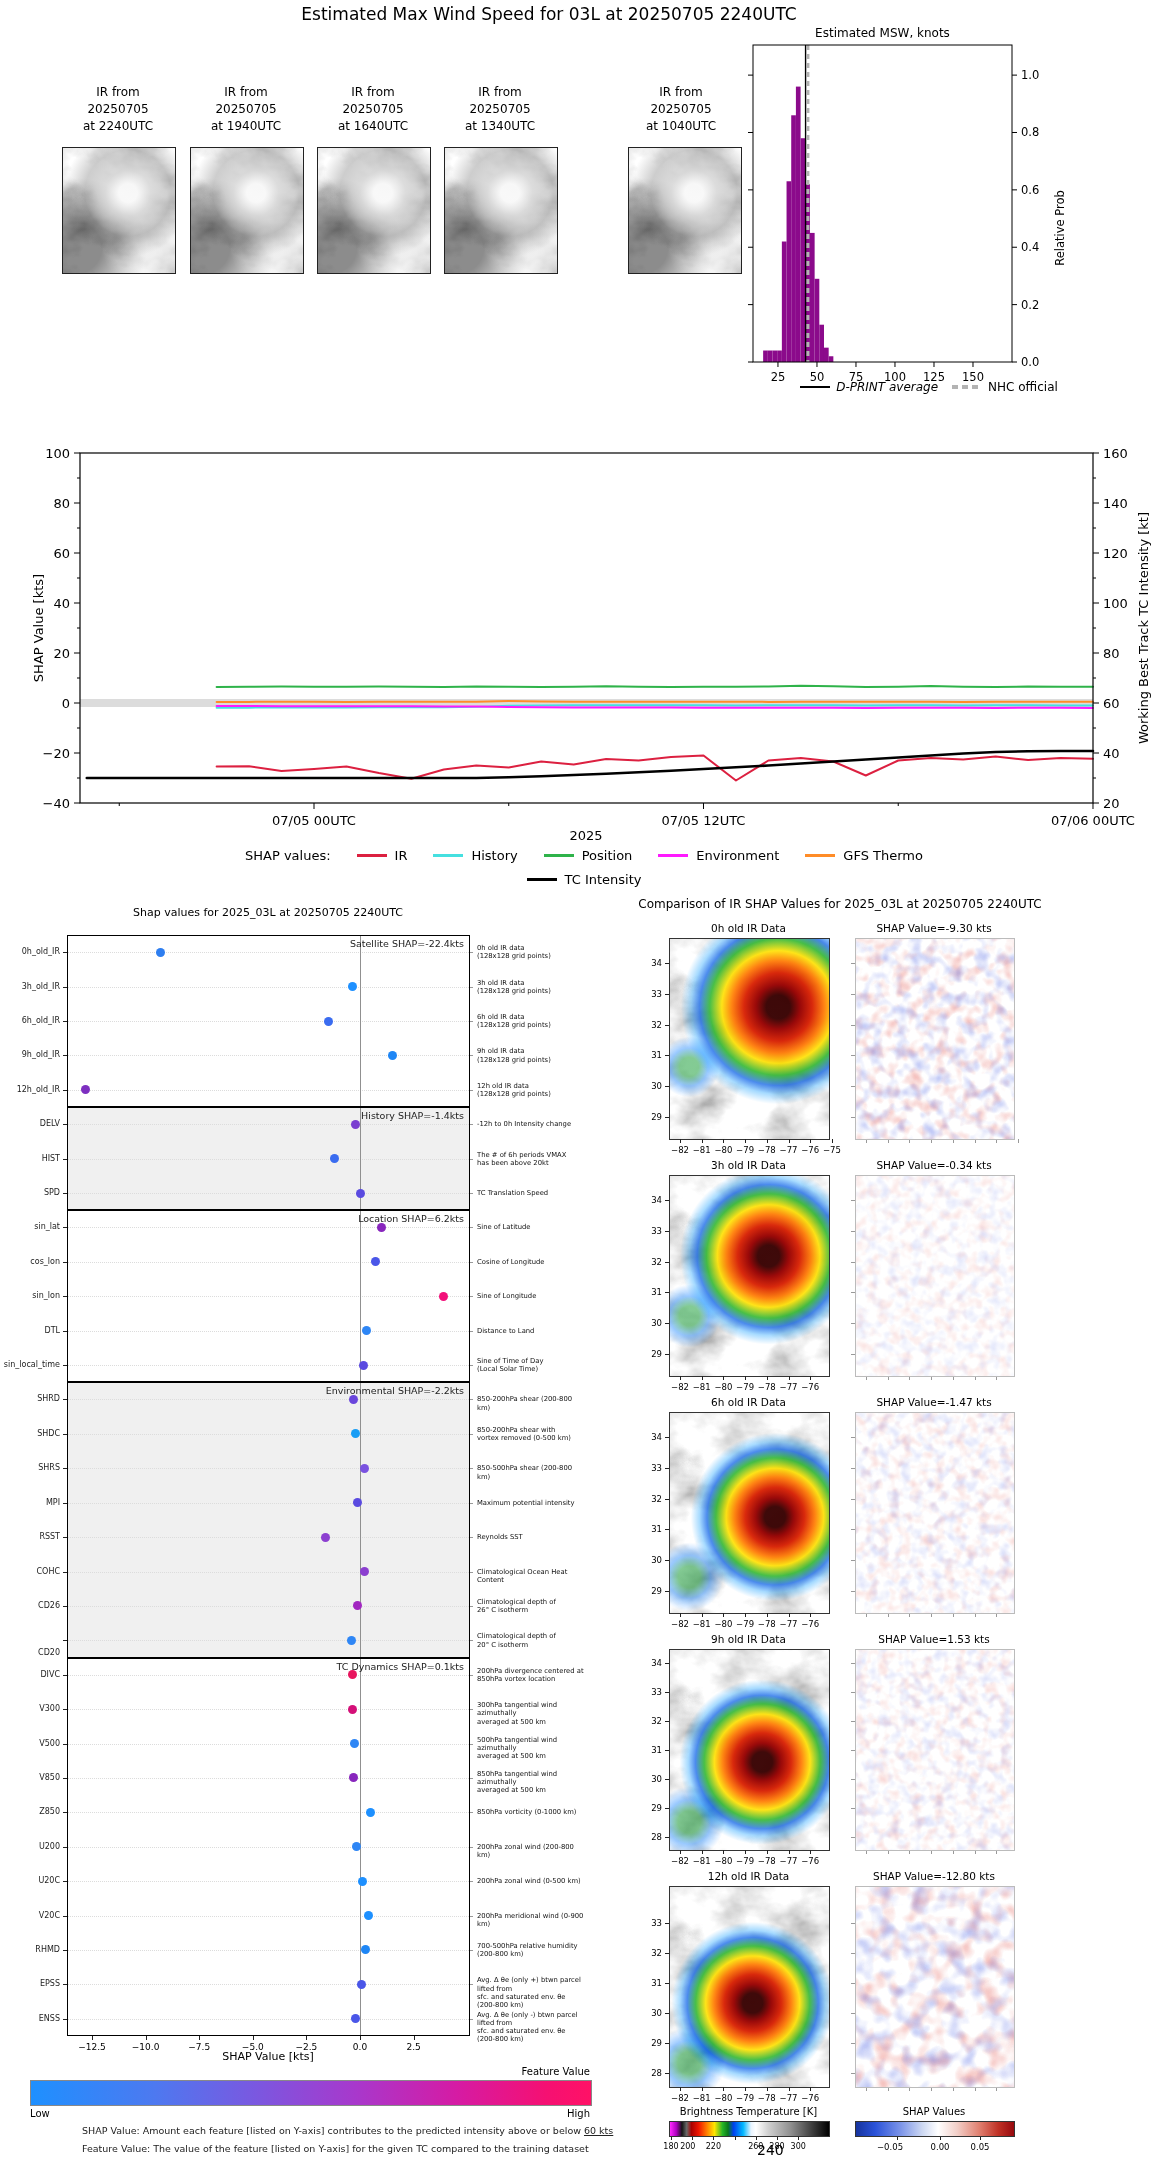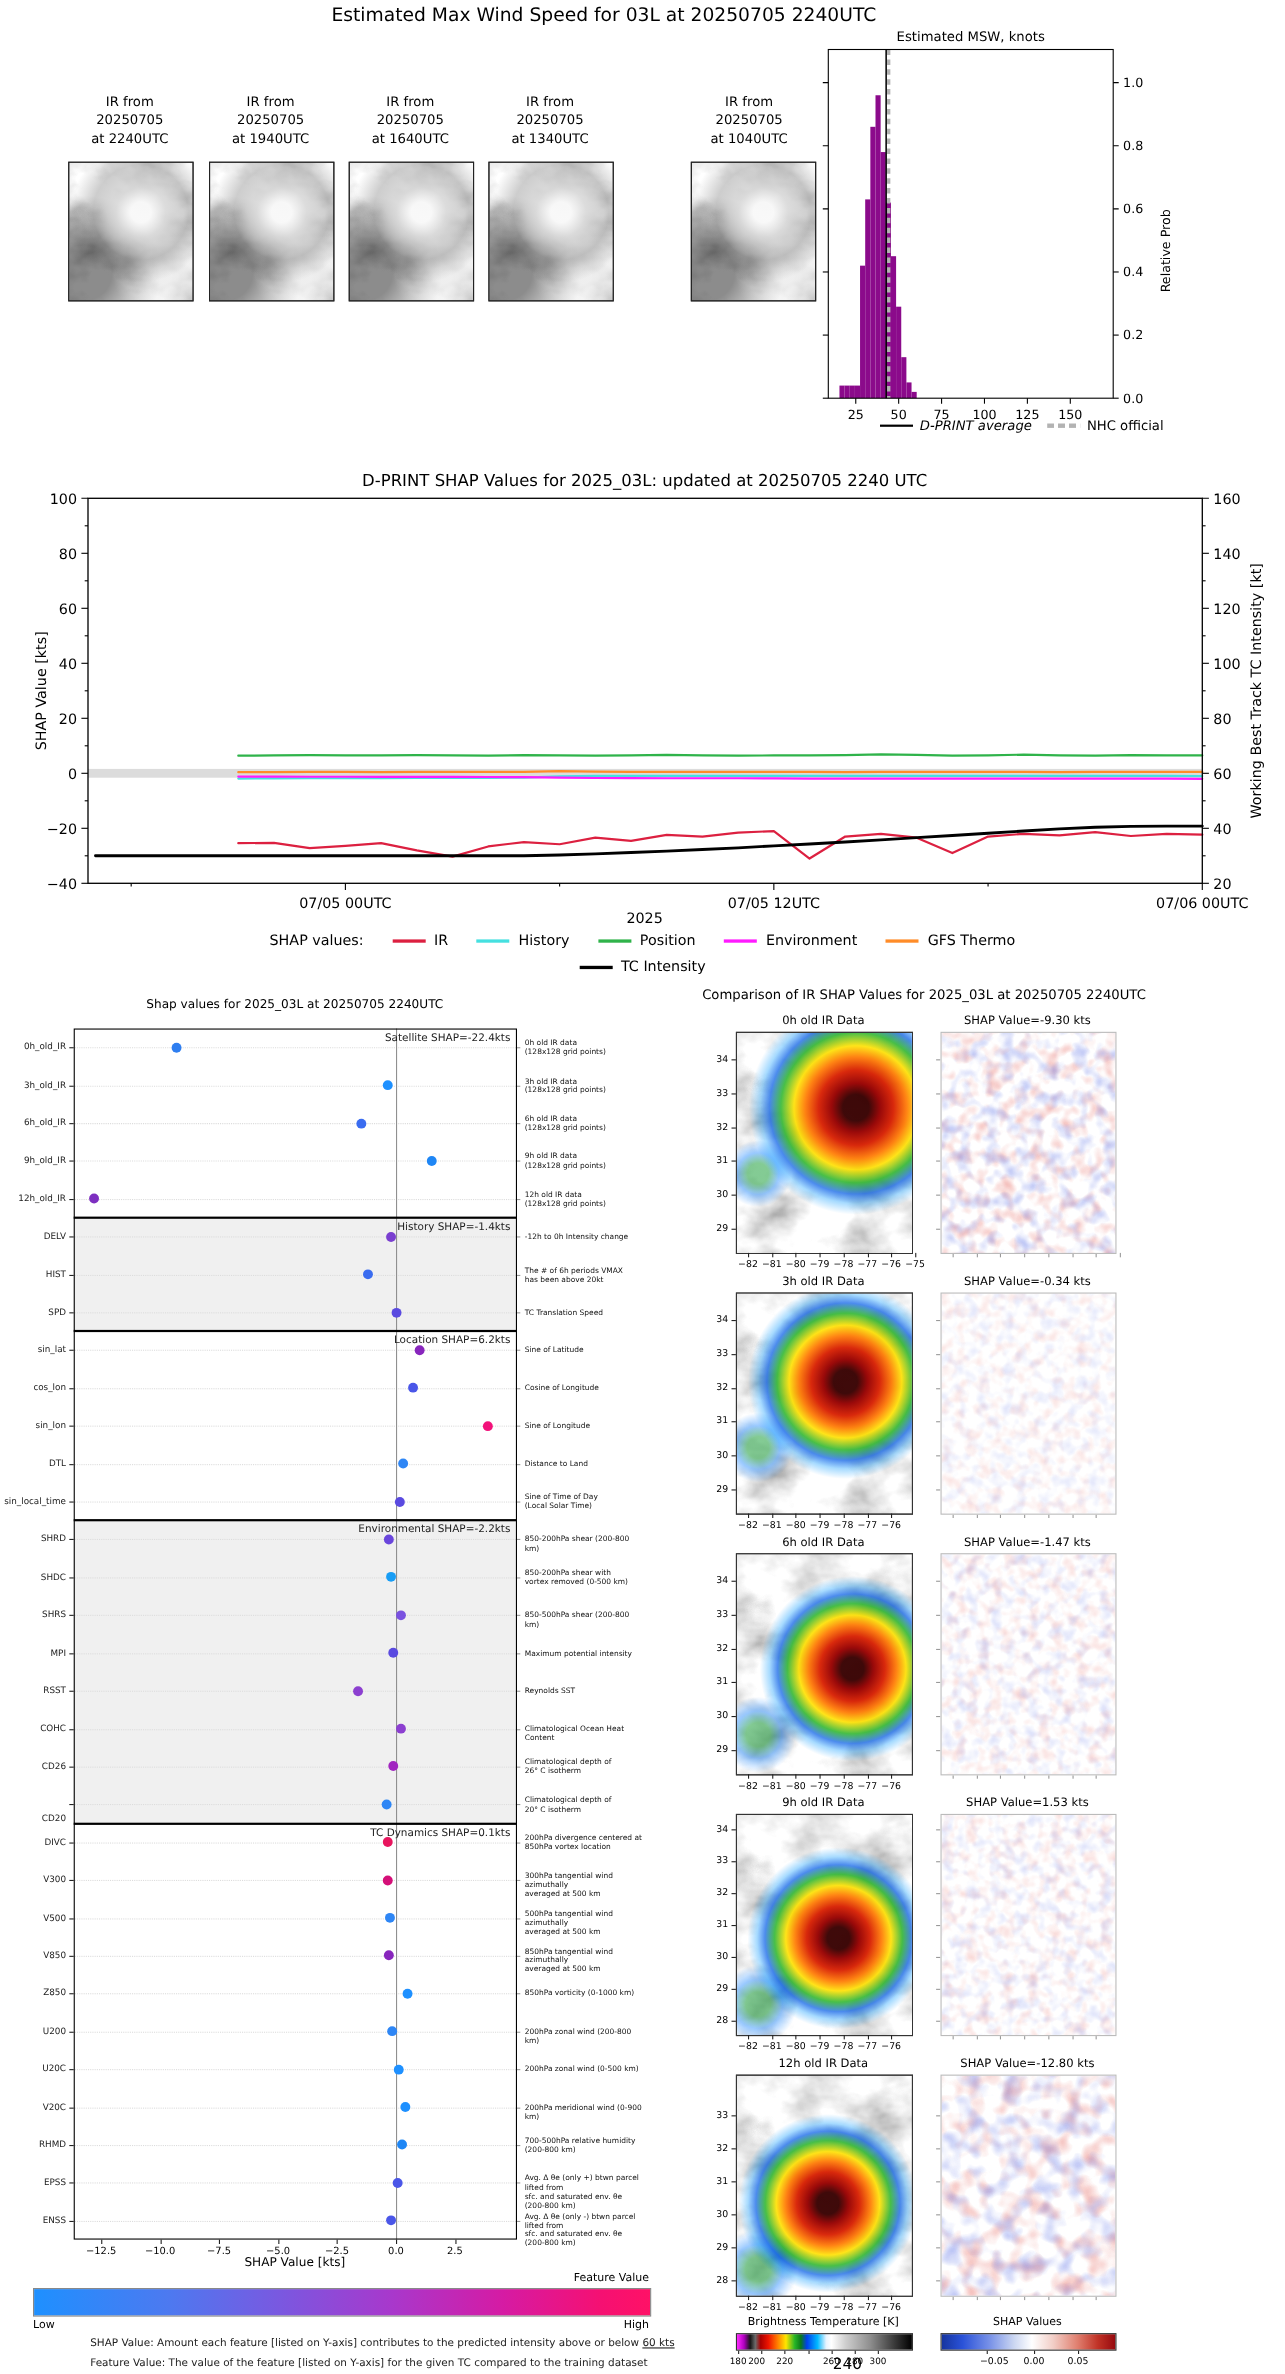--- a/index.html
+++ b/index.html
@@ -160,21 +160,20 @@
       <div style="position: static; display: flex; align-items: center; gap: 6px;">
         <div style="position: static; width: 30px; height: 2px; background: rgb(0, 0, 0);"></div>
         <div style="position: static; font-style: italic;">D-PRINT average</div>
       </div>
       <div style="position: static; display: flex; align-items: center; gap: 6px;">
         <div style="position: static; width: 30px; height: 4px; background: repeating-linear-gradient(90deg, rgb(179, 179, 179) 0px, rgb(179, 179, 179) 6px, transparent 6px, transparent 10px);"></div>
         <div style="position: static;">NHC official</div>
       </div>
     </div>
 
-  <div class="abs ctr" style="left:186px;top:428px;width:800px;font-size:15px">D-PRINT SHAP Values for 2025_03L: updated at 20250705 2240 UTC</div>
   <svg id="ts" class="abs" style="left:0;top:420px" width="1168" height="470" viewBox="0 0 1168 470">
       <rect x="80" y="279" width="1013" height="8" fill="#dcdcdc"></rect>
       <polyline points="216.626,346.5 249.084,346.25 281.54200000000003,351 314,349 346.45799999999997,346.5 378.916,353 411.374,358.75 443.832,349.5 476.28999999999996,345.5 508.748,347.5 541.206,341.5 573.664,344.5 606.122,339 638.5799999999999,340.5 671.038,337 703.496,335.5 735.954,360.5 768.412,340.5 800.87,338 833.328,341.5 865.786,355.5 898.2439999999999,340.5 930.702,338 963.16,339.5 995.6179999999999,336.5 1028.076,340 1060.534,338 1092.992,338.75" fill="none" stroke="#dc2040" stroke-width="2" stroke-linejoin="round" stroke-linecap="round"></polyline>
       <polyline points="216.626,287.75 249.084,287.625 281.54200000000003,287.5 314,287.5 346.45799999999997,287.375 378.916,287.25 411.374,287.25 443.832,287.125 476.28999999999996,286.875 508.748,285.75 541.206,285.375 573.664,285.25 606.122,285.25 638.5799999999999,285.25 671.038,285.25 703.496,285.25 735.954,285.375 768.412,285.25 800.87,285.25 833.328,285.25 865.786,285.375 898.2439999999999,285.25 930.702,285.25 963.16,285.375 995.6179999999999,285.25 1028.076,285.25 1060.534,285.375 1092.992,285.5" fill="none" stroke="#45e0e0" stroke-width="2" stroke-linejoin="round" stroke-linecap="round"></polyline>
       <polyline points="216.626,267 249.084,266.75 281.54200000000003,266.5 314,266.75 346.45799999999997,266.75 378.916,266.5 411.374,266.75 443.832,267 476.28999999999996,266.5 508.748,266.75 541.206,267 573.664,266.75 606.122,266.25 638.5799999999999,266.75 671.038,267 703.496,266.75 735.954,266.75 768.412,266.5 800.87,265.75 833.328,266.25 865.786,267 898.2439999999999,266.75 930.702,266 963.16,266.75 995.6179999999999,267 1028.076,266.5 1060.534,266.75 1092.992,266.75" fill="none" stroke="#2fb34a" stroke-width="2" stroke-linejoin="round" stroke-linecap="round"></polyline>
       <polyline points="216.626,286 249.084,286 281.54200000000003,286.125 314,286.125 346.45799999999997,286.25 378.916,286.25 411.374,286.25 443.832,286.375 476.28999999999996,286.5 508.748,287 541.206,287.25 573.664,287.375 606.122,287.5 638.5799999999999,287.5 671.038,287.5 703.496,287.625 735.954,287.75 768.412,287.75 800.87,287.75 833.328,287.75 865.786,287.875 898.2439999999999,287.75 930.702,287.75 963.16,287.75 995.6179999999999,287.875 1028.076,287.75 1060.534,287.75 1092.992,288" fill="none" stroke="#ff1aff" stroke-width="2" stroke-linejoin="round" stroke-linecap="round"></polyline>
       <polyline points="216.626,282 249.084,281.875 281.54200000000003,281.75 314,281.75 346.45799999999997,281.875 378.916,281.75 411.374,281.625 443.832,281.75 476.28999999999996,281.75 508.748,281 541.206,281.5 573.664,281.625 606.122,281.75 638.5799999999999,281.75 671.038,281.625 703.496,281.75 735.954,281.75 768.412,281.875 800.87,281.75 833.328,281.75 865.786,281.75 898.2439999999999,281.75 930.702,281.75 963.16,281.875 995.6179999999999,281.75 1028.076,281.75 1060.534,281.75 1092.992,281.75" fill="none" stroke="#ff8c28" stroke-width="2" stroke-linejoin="round" stroke-linecap="round"></polyline>
       <polyline points="86.79400000000001,358 119.25200000000001,358 151.71,358 184.168,358 216.626,358 249.084,358 281.54200000000003,358 314,358 346.45799999999997,358 378.916,358 411.374,358 443.832,358 476.28999999999996,358 508.748,357.25 541.206,356.25 573.664,355 606.122,353.75 638.5799999999999,352.25 671.038,350.75 703.496,349 735.954,347.25 768.412,345.5 800.87,343.5 833.328,341.5 865.786,339.5 898.2439999999999,337.5 930.702,335.5 963.16,333.5 995.6179999999999,332 1028.076,331.25 1060.534,331 1092.992,331" fill="none" stroke="#000000" stroke-width="2.6" stroke-linejoin="round" stroke-linecap="round"></polyline>
       <rect x="80" y="33" width="1013" height="350" fill="none" stroke="#000" stroke-width="1.2"></rect>
       <line x1="74" x2="80" y1="33" y2="33" stroke="#000"></line>
@@ -784,20 +783,20 @@
       <div style="position: absolute; left: 765px; top: 2142px; width: 24px; font-size: 8px; text-align: center;">280</div>
       <div style="position: absolute; left: 798.2px; top: 2137px; width: 1px; height: 3px; background: rgb(34, 34, 34);"></div>
       <div style="position: absolute; left: 786.2px; top: 2142px; width: 24px; font-size: 8px; text-align: center;">300</div>
     </div>
 
   <div class="abs ctr" style="left:855px;top:2106px;width:158px;font-size:10px">SHAP Values</div>
   <div class="abs" style="left:855px;top:2121px;width:158px;height:14px;border:1px solid #333;
        background:linear-gradient(90deg,#16349e 0%,#2a52d8 12%,#7a93e8 28%,#cdd8f2 42%,#ffffff 52%,#f2cfc8 64%,#e08070 78%,#c03226 90%,#96090e 100%)"></div>
   <div id="shapcb-ticks">
       <div style="position: absolute; left: 897px; top: 2137px; width: 1px; height: 3px; background: rgb(34, 34, 34);"></div>
-      <div style="position: absolute; left: 877px; top: 2142px; width: 40px; font-size: 8.5px; text-align: right;">−0.05</div>
+      <div style="position: absolute; left: 877px; top: 2142px; width: 40px; font-size: 8.5px; text-align: left;">−0.05</div>
       <div style="position: absolute; left: 940px; top: 2137px; width: 1px; height: 3px; background: rgb(34, 34, 34);"></div>
       <div style="position: absolute; left: 920px; top: 2142px; width: 40px; font-size: 8.5px; text-align: center;">0.00</div>
       <div style="position: absolute; left: 980px; top: 2137px; width: 1px; height: 3px; background: rgb(34, 34, 34);"></div>
       <div style="position: absolute; left: 960px; top: 2142px; width: 40px; font-size: 8.5px; text-align: center;">0.05</div>
     </div>
 
 </div>
 
 </body></html>

